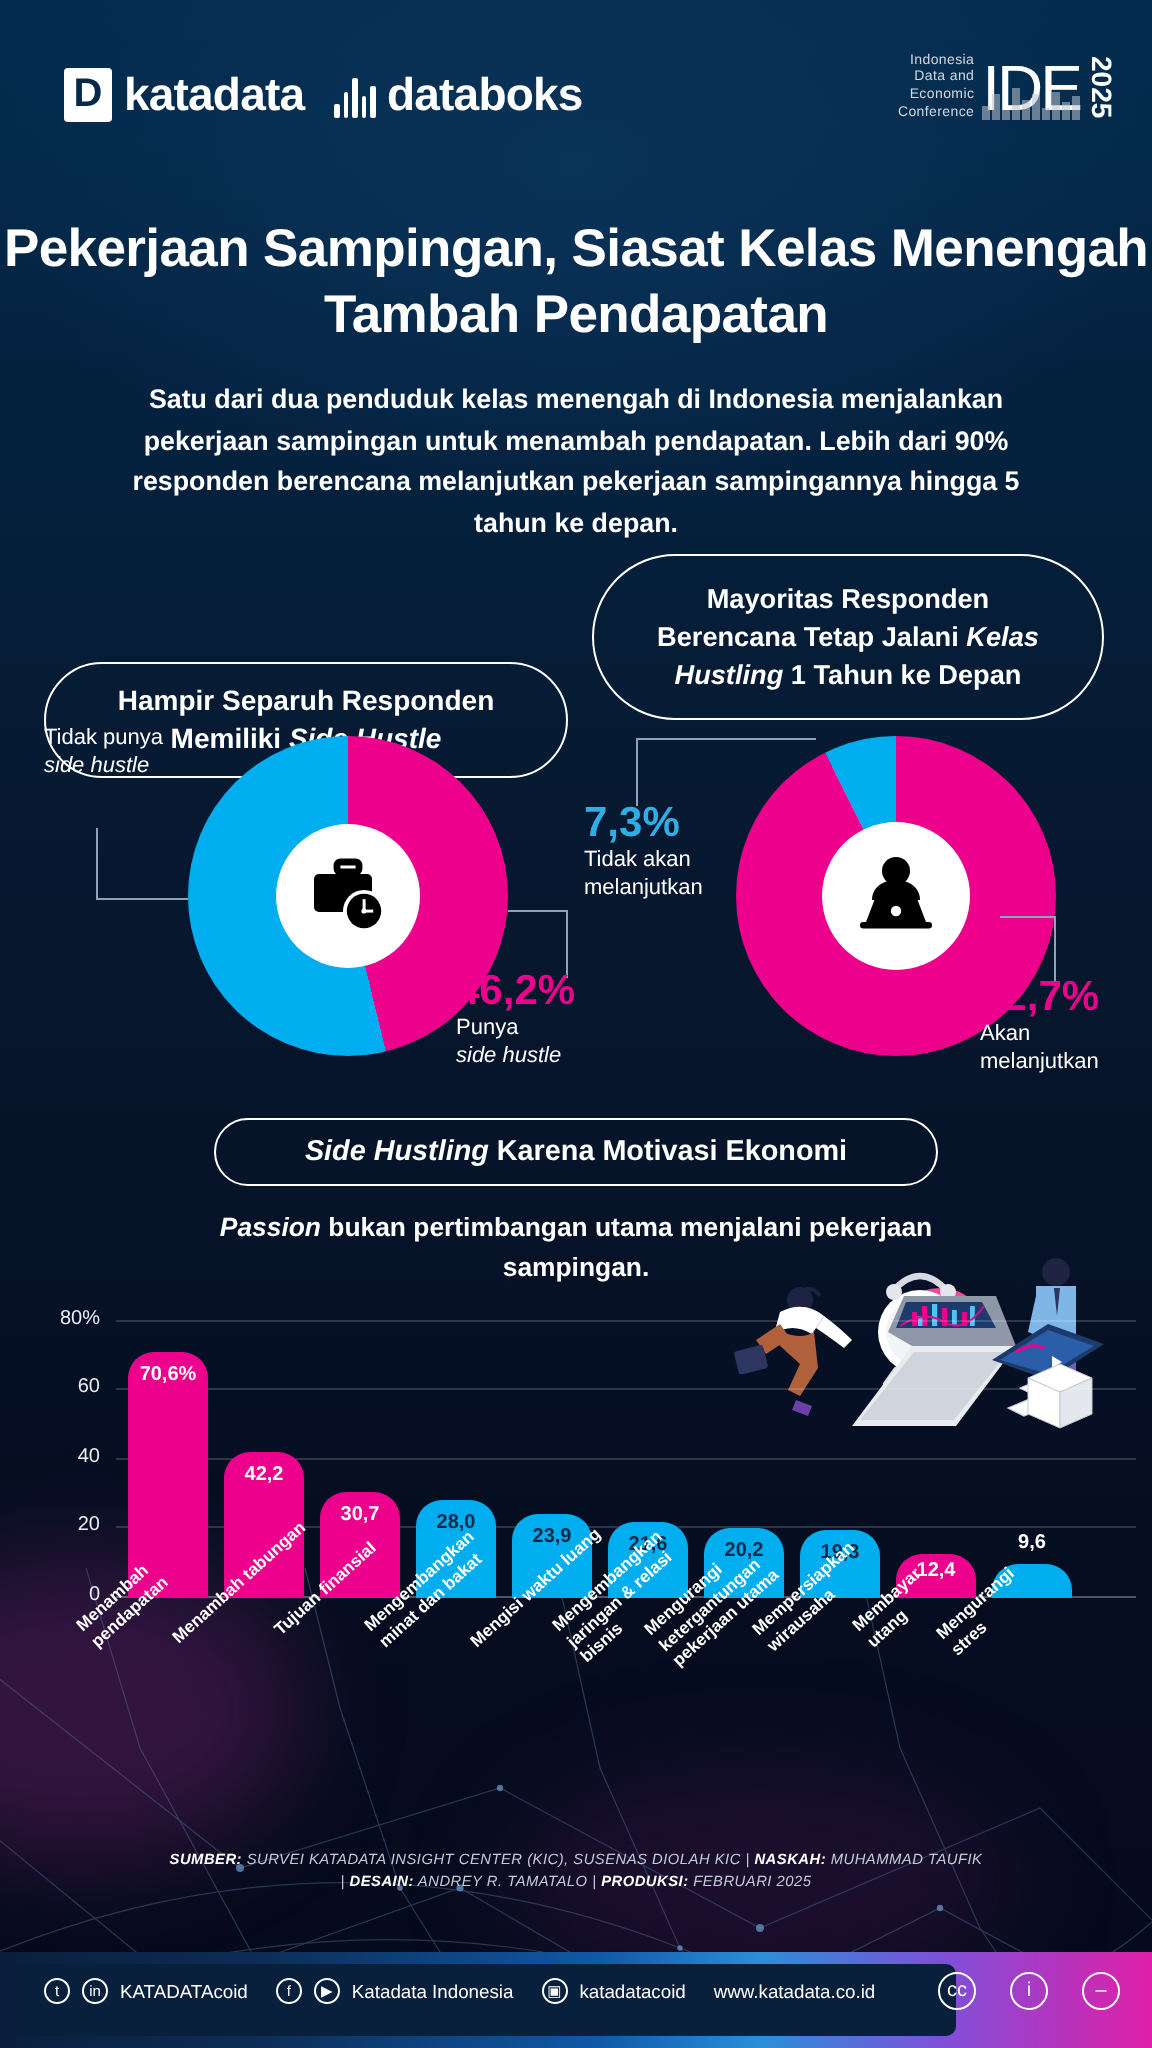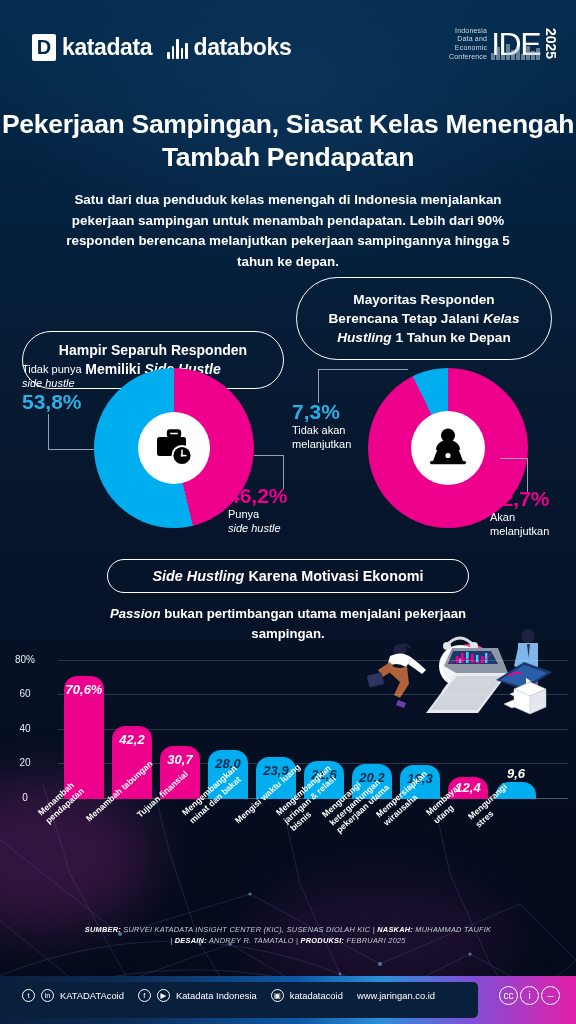--- a/index.html
+++ b/index.html
@@ -102,25 +102,25 @@
   #pill-mid { left:107px; top:559px; width:362px; height:34px; font-size:14.4px; }
   .mid-note {
     position:absolute; top:604px; left:88px; width:400px; text-align:center;
     color:#ffffff; font-size:13.2px; font-weight:600; line-height:19.5px;
   }
   .mid-note em { font-style:italic; }
 
   
   #chart { position:absolute; left:0; top:646px; width:576px; height:250px; }
   .gridline { position:absolute; left:58px; width:510px; height:1px; background:rgba(255,255,255,0.16); }
-  .ytick { position:absolute; left:0; width:50px; text-align:center; color:#e8eef5; font-size:10px; }
+  .ytick { position:absolute; left:0; width:50px; text-align:right; color:#e8eef5; font-size:10px; }
   .bar { position:absolute; bottom:0; border-radius:13px 13px 0 0; }
   .bar .v {
     position:absolute; left:0; width:100%; text-align:center;
-    font-size:13px; font-weight:bold; color:#ffffff; top:6px;font-style:italic;
+    font-size:10px; font-weight:bold; color:#ffffff; top:6px;
   }
   .bar .v.dark { color:#04294A; }
   .xlab {
     position:absolute; color:#ffffff; font-size:8.6px; line-height:10.5px; font-weight:600;
     transform-origin: left top; transform: rotate(-42deg);
     white-space:pre-line; text-align:left;
   }
 
   
   .illus { position:absolute; pointer-events:none; }
@@ -134,21 +134,21 @@
   .footerbar {
     position:absolute; left:0; bottom:0; width:576px; height:48px;
     background: linear-gradient(90deg, #0a1f3e 0%, #0d2c55 22%, #0f59a8 52%, #2b8fd8 66%, #7f4fd8 82%, #e11fa8 100%);
   }
   .footerbar:before {
     content:""; position:absolute; left:8px; top:6px; width:470px; height:36px;
     background:#08203c; border-radius:5px;
   }
   .f-row { position:absolute; left:22px; top:13px; display:flex; align-items:center; gap:6px; color:#ffffff; font-size:9.4px; }
   .cir { width:13px; height:13px; border-radius:50%; border:1.1px solid #fff; display:flex; align-items:center; justify-content:center; font-size:7.5px; line-height:1; color:#fff; }
-  .cc { position:absolute; right:16px; top:10px; display:flex; gap:2px; }
+  .cc { position:absolute; right:16px; top:10px; display:flex; gap:17px; }
   .cc .cir { width:19px; height:19px; font-size:10px; border-width:1.4px; }
 </style>
 </head>
 <body>
 
 <div id="page">
 
   <div class="glowblob" style="left:-70px; top:780px; width:220px; height:150px; background:rgba(160,40,140,.30);"></div>
   <div class="glowblob" style="left:250px; top:880px; width:260px; height:120px; background:rgba(120,30,120,.18);"></div>
 
@@ -247,21 +247,20 @@
         <rect x="29.3" y="23.6" width="1.5" height="6.4" fill="#fff"></rect>
         <rect x="30" y="28.8" width="4.6" height="1.5" fill="#fff"></rect>
       </svg>
     </div>
   </div>
 
   <div class="leader" style="left:48px; top:414px; width:46px; height:36px; border-left-width:1.2px; border-bottom-width:1.2px; border-color:#8fa3b8;"></div>
   <div class="lbl" style="left:22px; top:363px; width:110px;">
     <div class="sm">Tidak punya</div>
     <div class="sm"><em>side hustle</em></div>
-    <div class="big cyan">53,8%</div>
   </div>
 
   <div class="leader" style="left:254px; top:455px; width:30px; height:34px; border-right-width:1.2px; border-top-width:1.2px; border-color:#8fa3b8;"></div>
   <div class="lbl" style="left:228px; top:484px; width:120px; text-align:left;">
     <div class="big pink">46,2%</div>
     <div class="sm">Punya</div>
     <div class="sm"><em>side hustle</em></div>
   </div>
 
   <div class="donut" id="donut-right">
@@ -441,21 +440,21 @@
   <div class="footerbar">
     <div class="f-row">
       <span class="cir">t</span>
       <span class="cir">in</span>
       <span style="margin-right:8px">KATADATAcoid</span>
       <span class="cir">f</span>
       <span class="cir">▶</span>
       <span style="margin-right:8px">Katadata Indonesia</span>
       <span class="cir">▣</span>
       <span style="margin-right:8px">katadatacoid</span>
-      <span>www.jaringan.co.id</span>
+      <span>www.katadata.co.id</span>
     </div>
     <div class="cc">
       <span class="cir">cc</span>
       <span class="cir">i</span>
       <span class="cir">–</span>
     </div>
   </div>
 
 </div>
 

